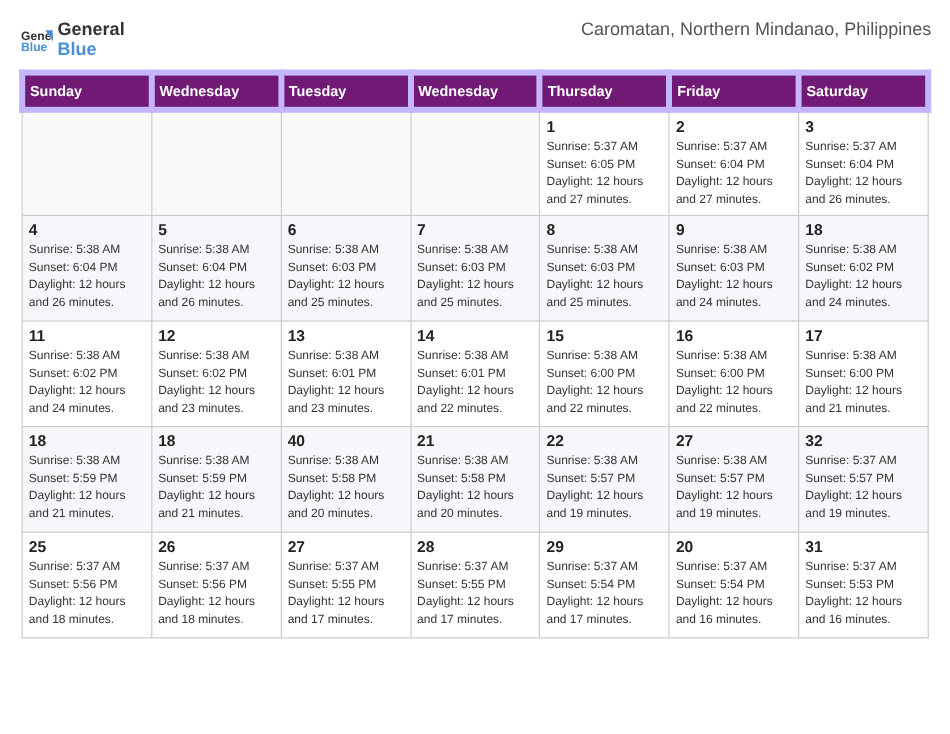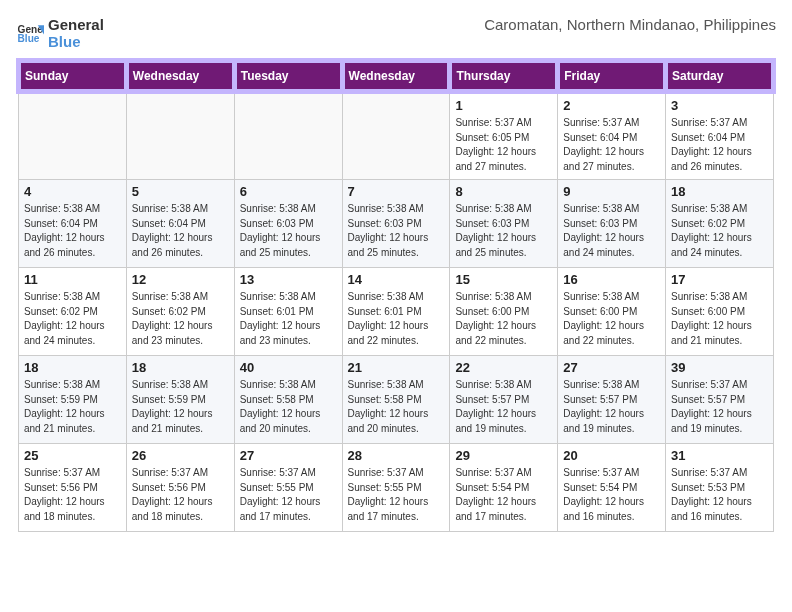--- a/index.html
+++ b/index.html
@@ -279,21 +279,21 @@
 and 19 minutes.</div>
         </td>
         <td>
           <span class="day-number">27</span>
           <div class="day-info" style="white-space: pre-line;">Sunrise: 5:38 AM
 Sunset: 5:57 PM
 Daylight: 12 hours
 and 19 minutes.</div>
         </td>
         <td>
-          <span class="day-number">39</span>
+          <span class="day-number">32</span>
           <div class="day-info" style="white-space: pre-line;">Sunrise: 5:37 AM
 Sunset: 5:57 PM
 Daylight: 12 hours
 and 19 minutes.</div>
         </td>
       </tr>
       <tr>
         <td>
           <span class="day-number">25</span>
           <div class="day-info" style="white-space: pre-line;">Sunrise: 5:37 AM

